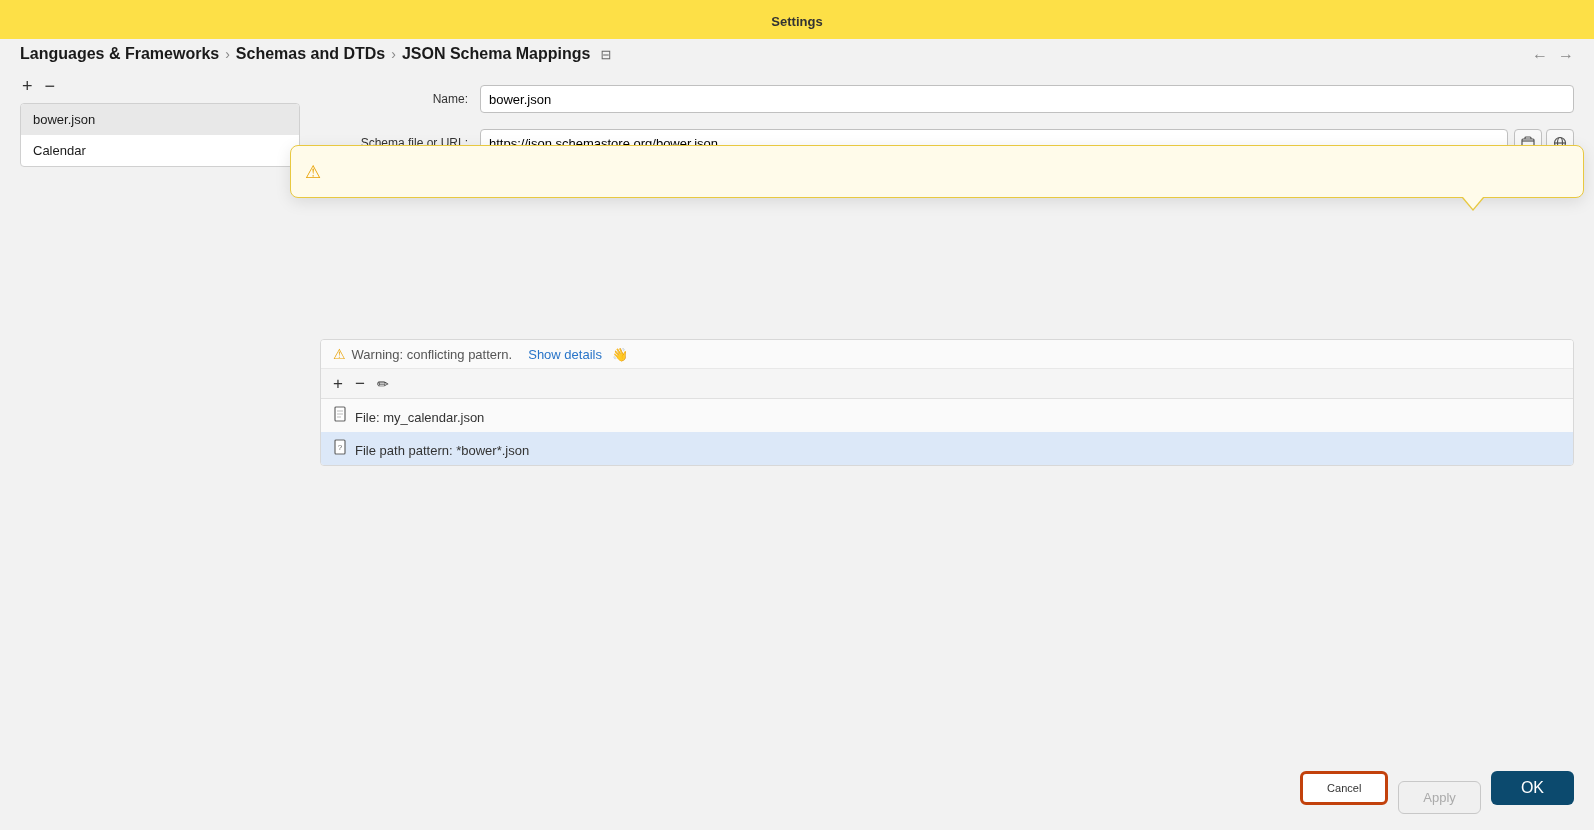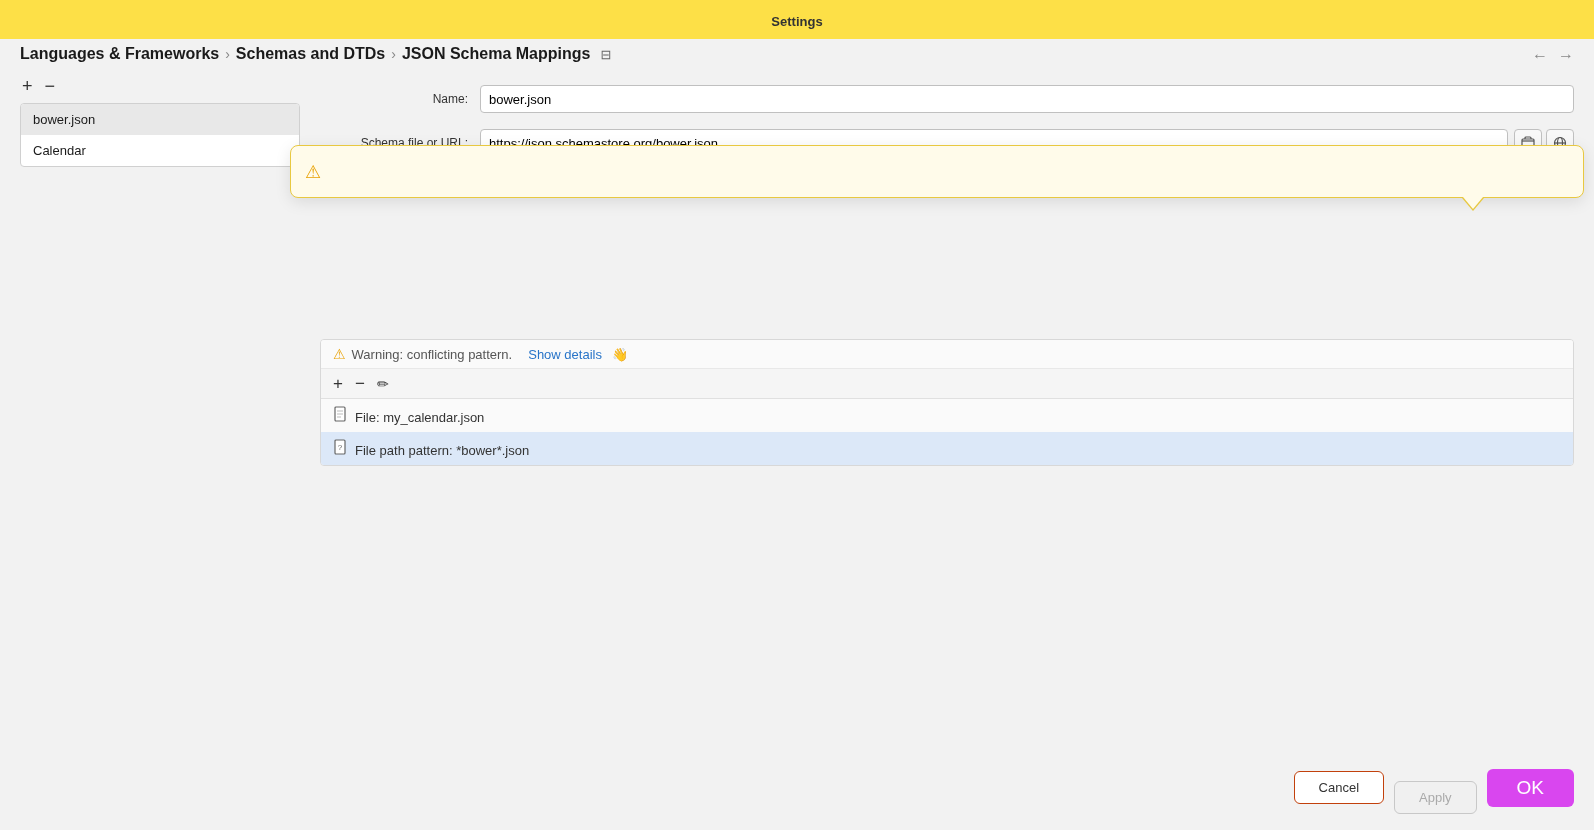--- a/index.html
+++ b/index.html
@@ -322,45 +322,45 @@
       display: flex;
       justify-content: flex-end;
       align-items: center;
       padding: 16px 20px;
       gap: 10px;
       background: #f2f2f2;
     }
 
     .btn-cancel {
       padding: 8px 24px;
-      border: 1px solid #c2410c;
+      border: 3px solid #c2410c;
       border-radius: 6px;
       background: white;
-      font-size: 13px;
+      font-size: 11px;
       cursor: pointer;
       color: #333;
     }
 
     .btn-apply {
       padding: 8px 24px;
       border: 1px solid #c8c8c8;
       border-radius: 6px;
       background: #f0f0f0;
       font-size: 13px;
       cursor: pointer;
       color: #aaa;
       margin-top: 20px;
     }
 
     .btn-ok {
       padding: 8px 30px;
       border: none;
       border-radius: 6px;
-      background: #d946ef;
-      font-size: 19px;
+      background: #0c4a6e;
+      font-size: 16px;
       cursor: pointer;
       color: white;
       font-weight: 500;
     }
 
     
     .cursor-hand {
       cursor: pointer;
     }
   </style>

